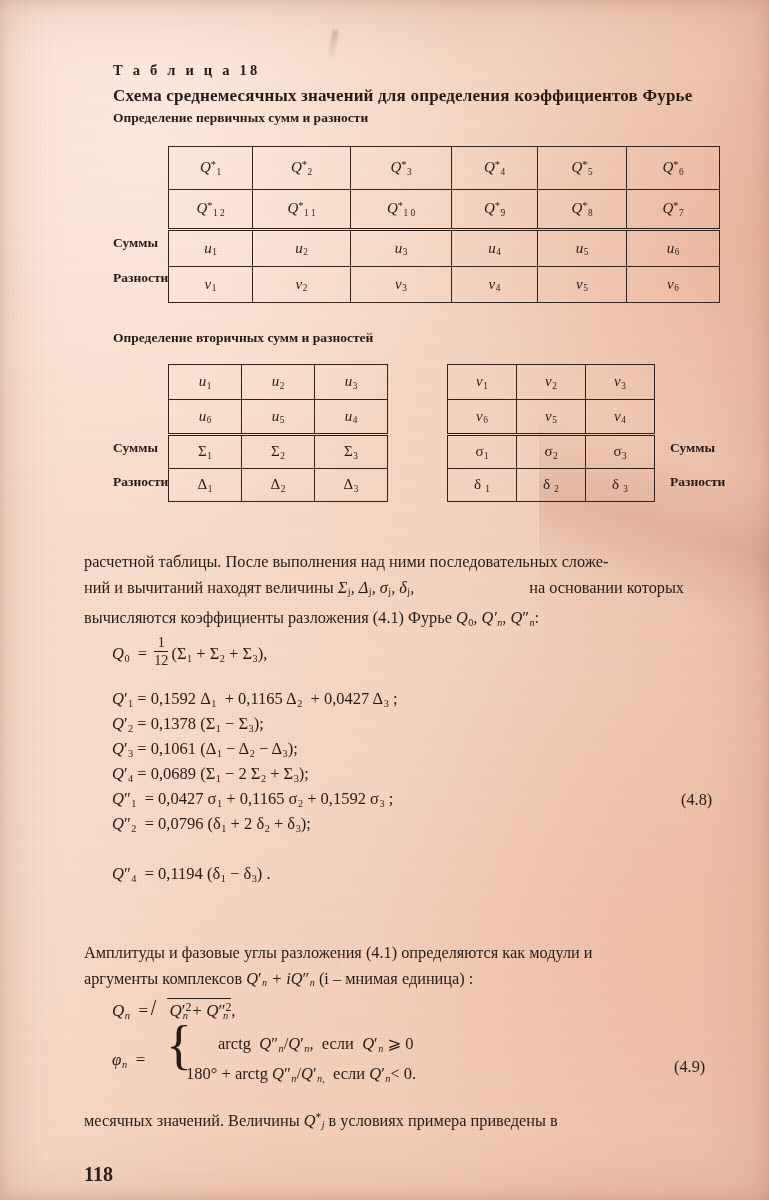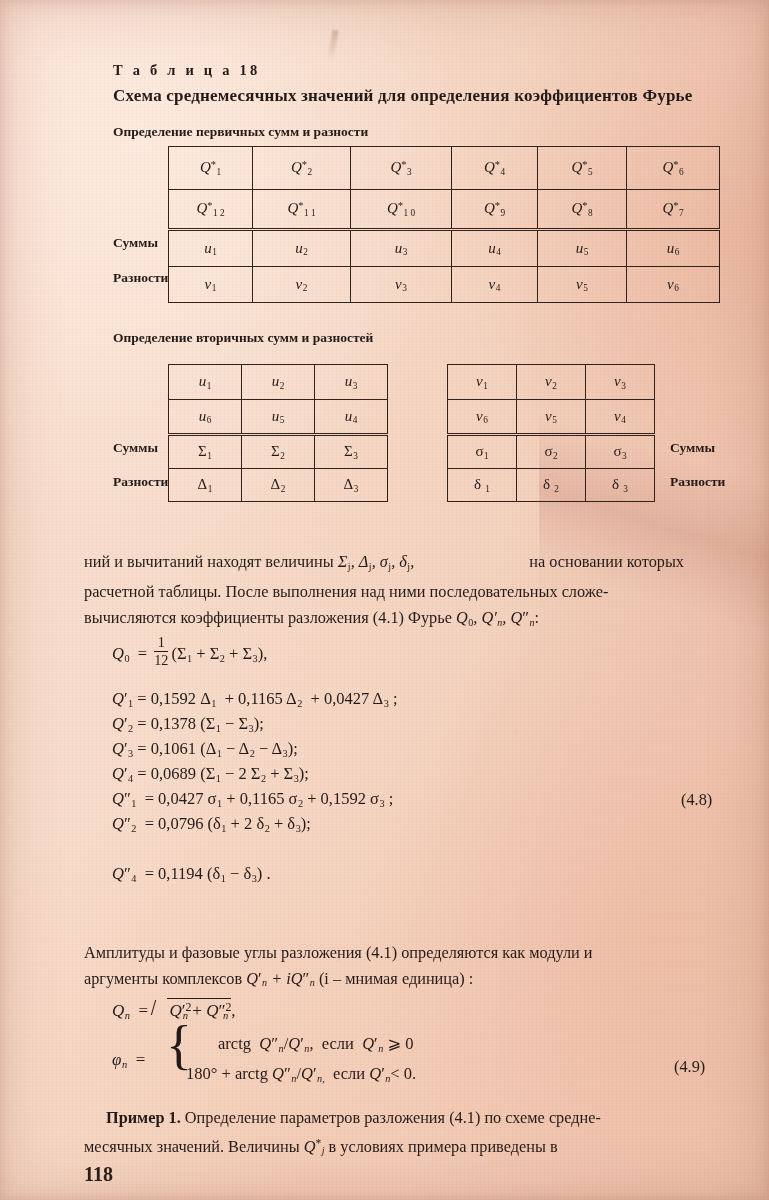--- a/index.html
+++ b/index.html
@@ -99,21 +99,21 @@
 <div id="grain"></div>
 <div id="crease"></div>
 <div id="spot1"></div>
 
 <div id="page">
 
   <div class="tbl-num" style="left:113px;top:62px;">Т а б л и ц а  18</div>
 
   <div class="tbl-caption" style="left:113px;top:86px;">Схема среднемесячных значений для определения коэффициентов Фурье</div>
 
-  <div class="sublabel" style="left:113px;top:124px;text-align:center;">Определение первичных сумм и разности</div>
+  <div class="sublabel" style="left:113px;top:110px;text-align:center;">Определение первичных сумм и разности</div>
 
   <div class="rowlabel" style="left:113px;top:235px;">Суммы</div>
   <div class="rowlabel" style="left:113px;top:270px;">Разности</div>
 
   <table class="gtable" id="t1" style="left:168px;top:146px;">
     <tbody>
       <tr>
         <td style="width:83px;height:42px;"><span class="m ital">Q</span><sup>*</sup><sub>1</sub></td>
         <td style="width:97px;"><span class="m ital">Q</span><sup>*</sup><sub>2</sub></td>
         <td style="width:100px;"><span class="m ital">Q</span><sup>*</sup><sub>3</sub></td>
@@ -200,26 +200,26 @@
         <td>δ <sub>2</sub></td>
         <td>δ <sub>3</sub></td>
       </tr>
     </tbody>
   </table>
 
   <div class="rowlabel" style="left:670px;top:440px;">Суммы</div>
   <div class="rowlabel" style="left:670px;top:474px;">Разности</div>
 
   <div class="para" style="left:84px;top:549px;width:600px;">
+    <div><span>расчетной таблицы. После выполнения над ними последовательных сложе-</span></div>
     <div style="display:flex;">
       <span>ний и вычитаний находят величины </span>
       <span class="ital">&nbsp;Σ<sub>j</sub>, Δ<sub>j</sub>, σ<sub>j</sub>, δ<sub>j</sub>,</span>
       <span style="flex:1;text-align:right;"> на  основании  которых</span>
     </div>
-    <div><span>расчетной таблицы. После выполнения над ними последовательных сложе-</span></div>
     <div>
       <span>вычисляются коэффициенты разложения  (4.1)  Фурье </span><span class="ital">Q</span><sub>0</sub><span class="ital">, Q</span><span style="font-style:italic;">′</span><sub><span class="ital">п</span></sub><span class="ital">, Q</span>″<sub><span class="ital">п</span></sub>:
     </div>
   </div>
 
   <div class="fmath" style="left:112px;top:638px;">
     <span class="v">Q</span><sub>0</sub>&nbsp; =
     <span class="frac">
       <span class="num">1</span><span class="bar"></span><span class="den">12</span>
     </span>(Σ<sub>1</sub> + Σ<sub>2</sub> + Σ<sub>3</sub>),
@@ -270,23 +270,20 @@
     arctg&nbsp; <span class="v">Q</span>″<sub><span class="v">n</span></sub>/<span class="v">Q</span>′<sub><span class="v">n</span></sub>,&nbsp; если&nbsp; <span class="v">Q</span>′<sub><span class="v">n</span></sub> ⩾ 0
   </div>
   <div class="fmath" style="left:186px;top:1064px;">
     180° + arctg <span class="v">Q</span>″<sub><span class="v">n</span></sub>/<span class="v">Q</span>′<sub><span class="v">n,</span></sub>&nbsp; если <span class="v">Q</span>′<sub><span class="v">n</span></sub>&lt; 0.
   </div>
 
   <div class="eqnum" style="left:674px;top:1057px;">(4.9)</div>
 
   <div class="para" style="left:84px;top:1105px;width:600px;">
     <div>
-      <span style="display:inline-block;width:22px;"></span><b>Пример 1.</b><span> Определение параметров разложения  (4.1)  по схеме средне-</span>
-    </div>
-    <div>
       <span>месячных значений. Величины </span><span class="ital">Q</span><sup>*</sup><sub><span class="ital">j</span></sub><span> в условиях    примера    приведены    в</span>
     </div>
   </div>
 
   <div class="pagenum" style="left:84px;top:1163px;">118</div>
 
 </div>
 
 <div id="edge"></div>
 

